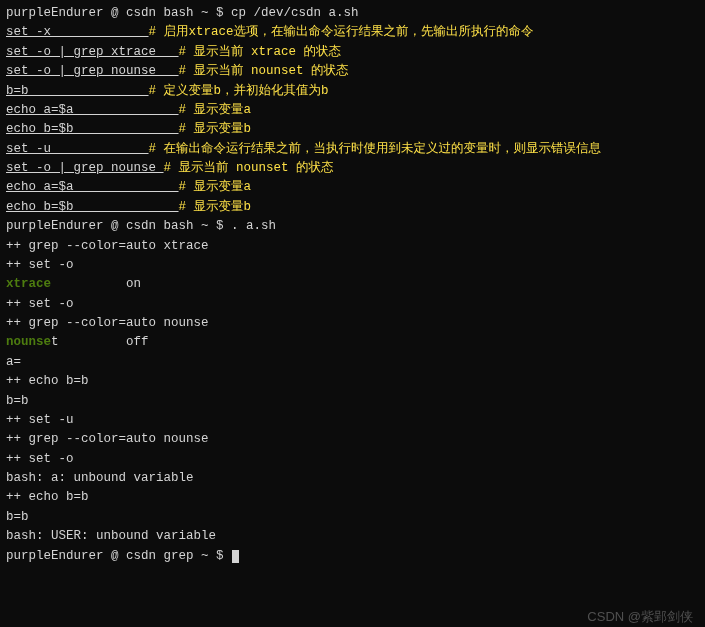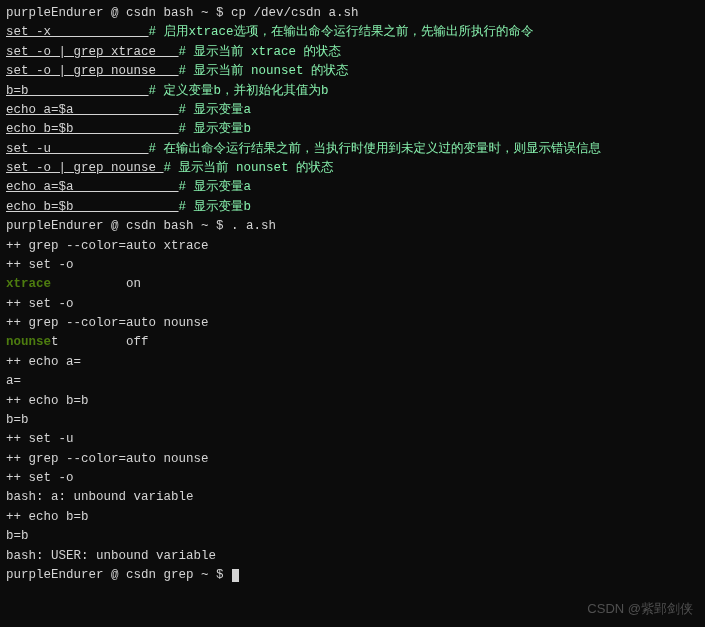--- a/index.html
+++ b/index.html
@@ -10,26 +10,26 @@
     font-size: 12.5px;
     line-height: 1.55;
     width: 705px;
     height: 627px;
     padding: 4px 6px;
     overflow: hidden;
     position: relative;
   }
   .line { white-space: pre; }
   .cmd { color: #d4d4d4; text-decoration: underline; }
-  .blue { color: #86efac; }
+  .blue { color: #fde047; }
   .red { color: #4d7c0f; font-weight: bold; }
   .watermark {
     position: absolute;
     right: 12px;
-    bottom: 8px;
+    bottom: 0;
     color: #666;
     font-size: 13px;
     font-family: sans-serif;
     opacity: 0.75;
   }
   .cursor {
     display: inline-block;
     width: 7px;
     height: 13px;
     background: #d4d4d4;
@@ -56,21 +56,20 @@
   <div class="line"><span class="cmd">echo b=$b              </span><span class="blue"># 显示变量b</span></div>
 
   <div class="line">purpleEndurer @ csdn bash ~ $ . a.sh</div>
 
   <div class="line">++ grep --color=auto xtrace</div>
   <div class="line">++ set -o</div>
   <div class="line"><span class="red">xtrace</span><span>          on</span></div>
   <div class="line">++ set -o</div>
   <div class="line">++ grep --color=auto nounse</div>
   <div class="line"><span class="red">nounse</span><span>t         off</span></div>
-  <div class="line">++ echo a=</div>
   <div class="line">a=</div>
   <div class="line">++ echo b=b</div>
   <div class="line">b=b</div>
   <div class="line">++ set -u</div>
   <div class="line">++ grep --color=auto nounse</div>
   <div class="line">++ set -o</div>
   <div class="line">bash: a: unbound variable</div>
   <div class="line">++ echo b=b</div>
   <div class="line">b=b</div>
   <div class="line">bash: USER: unbound variable</div>

